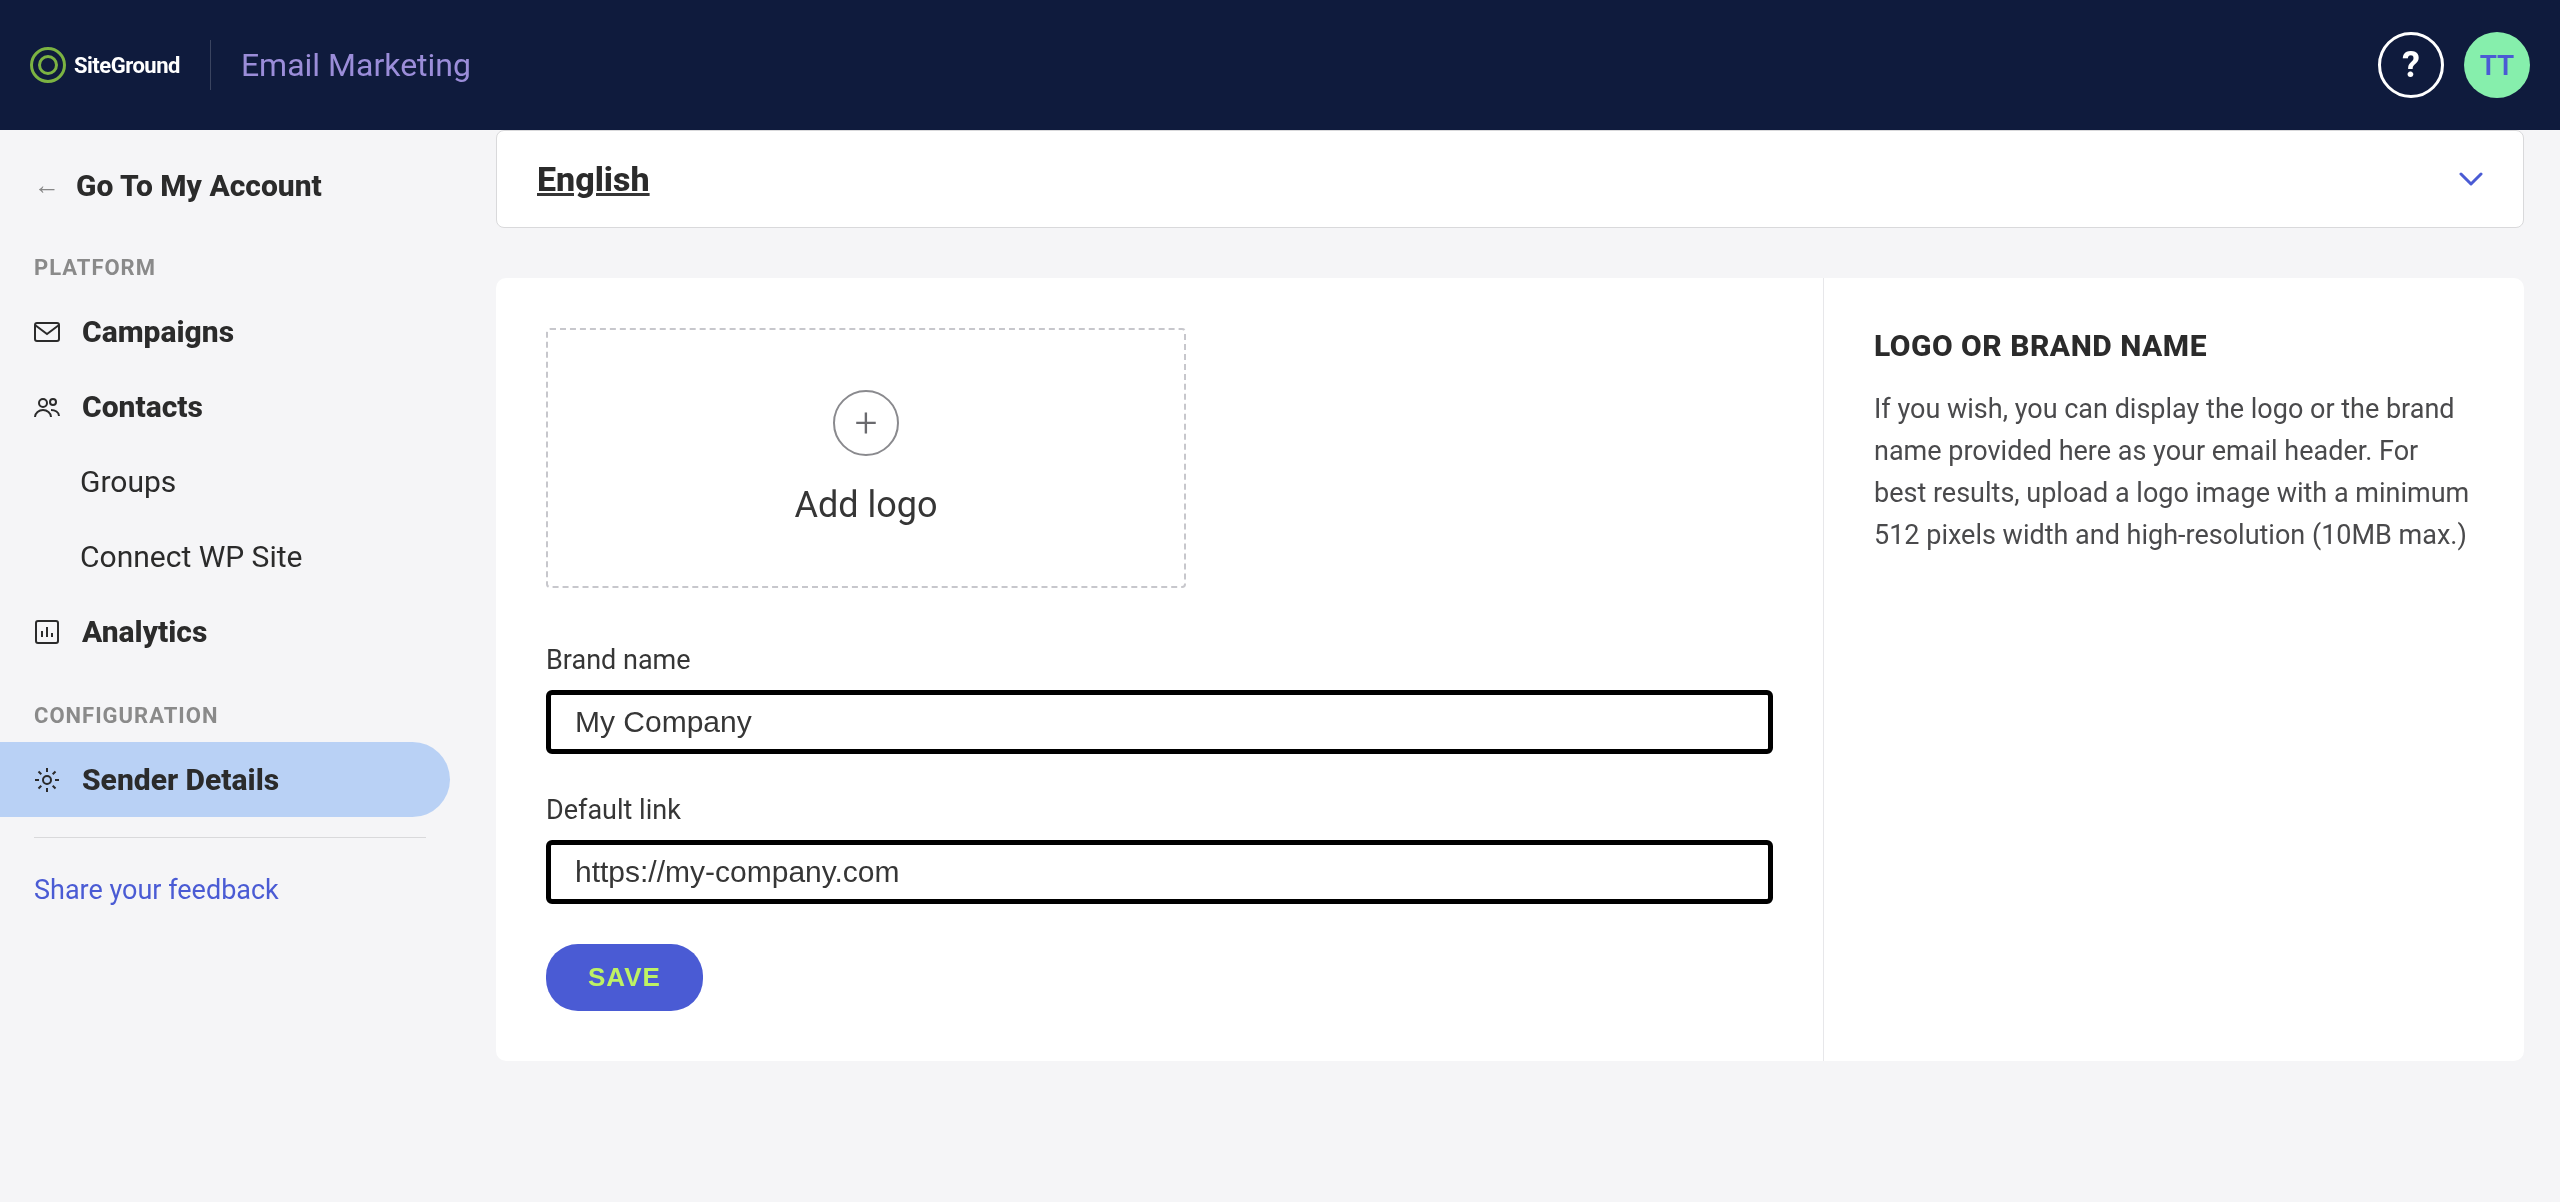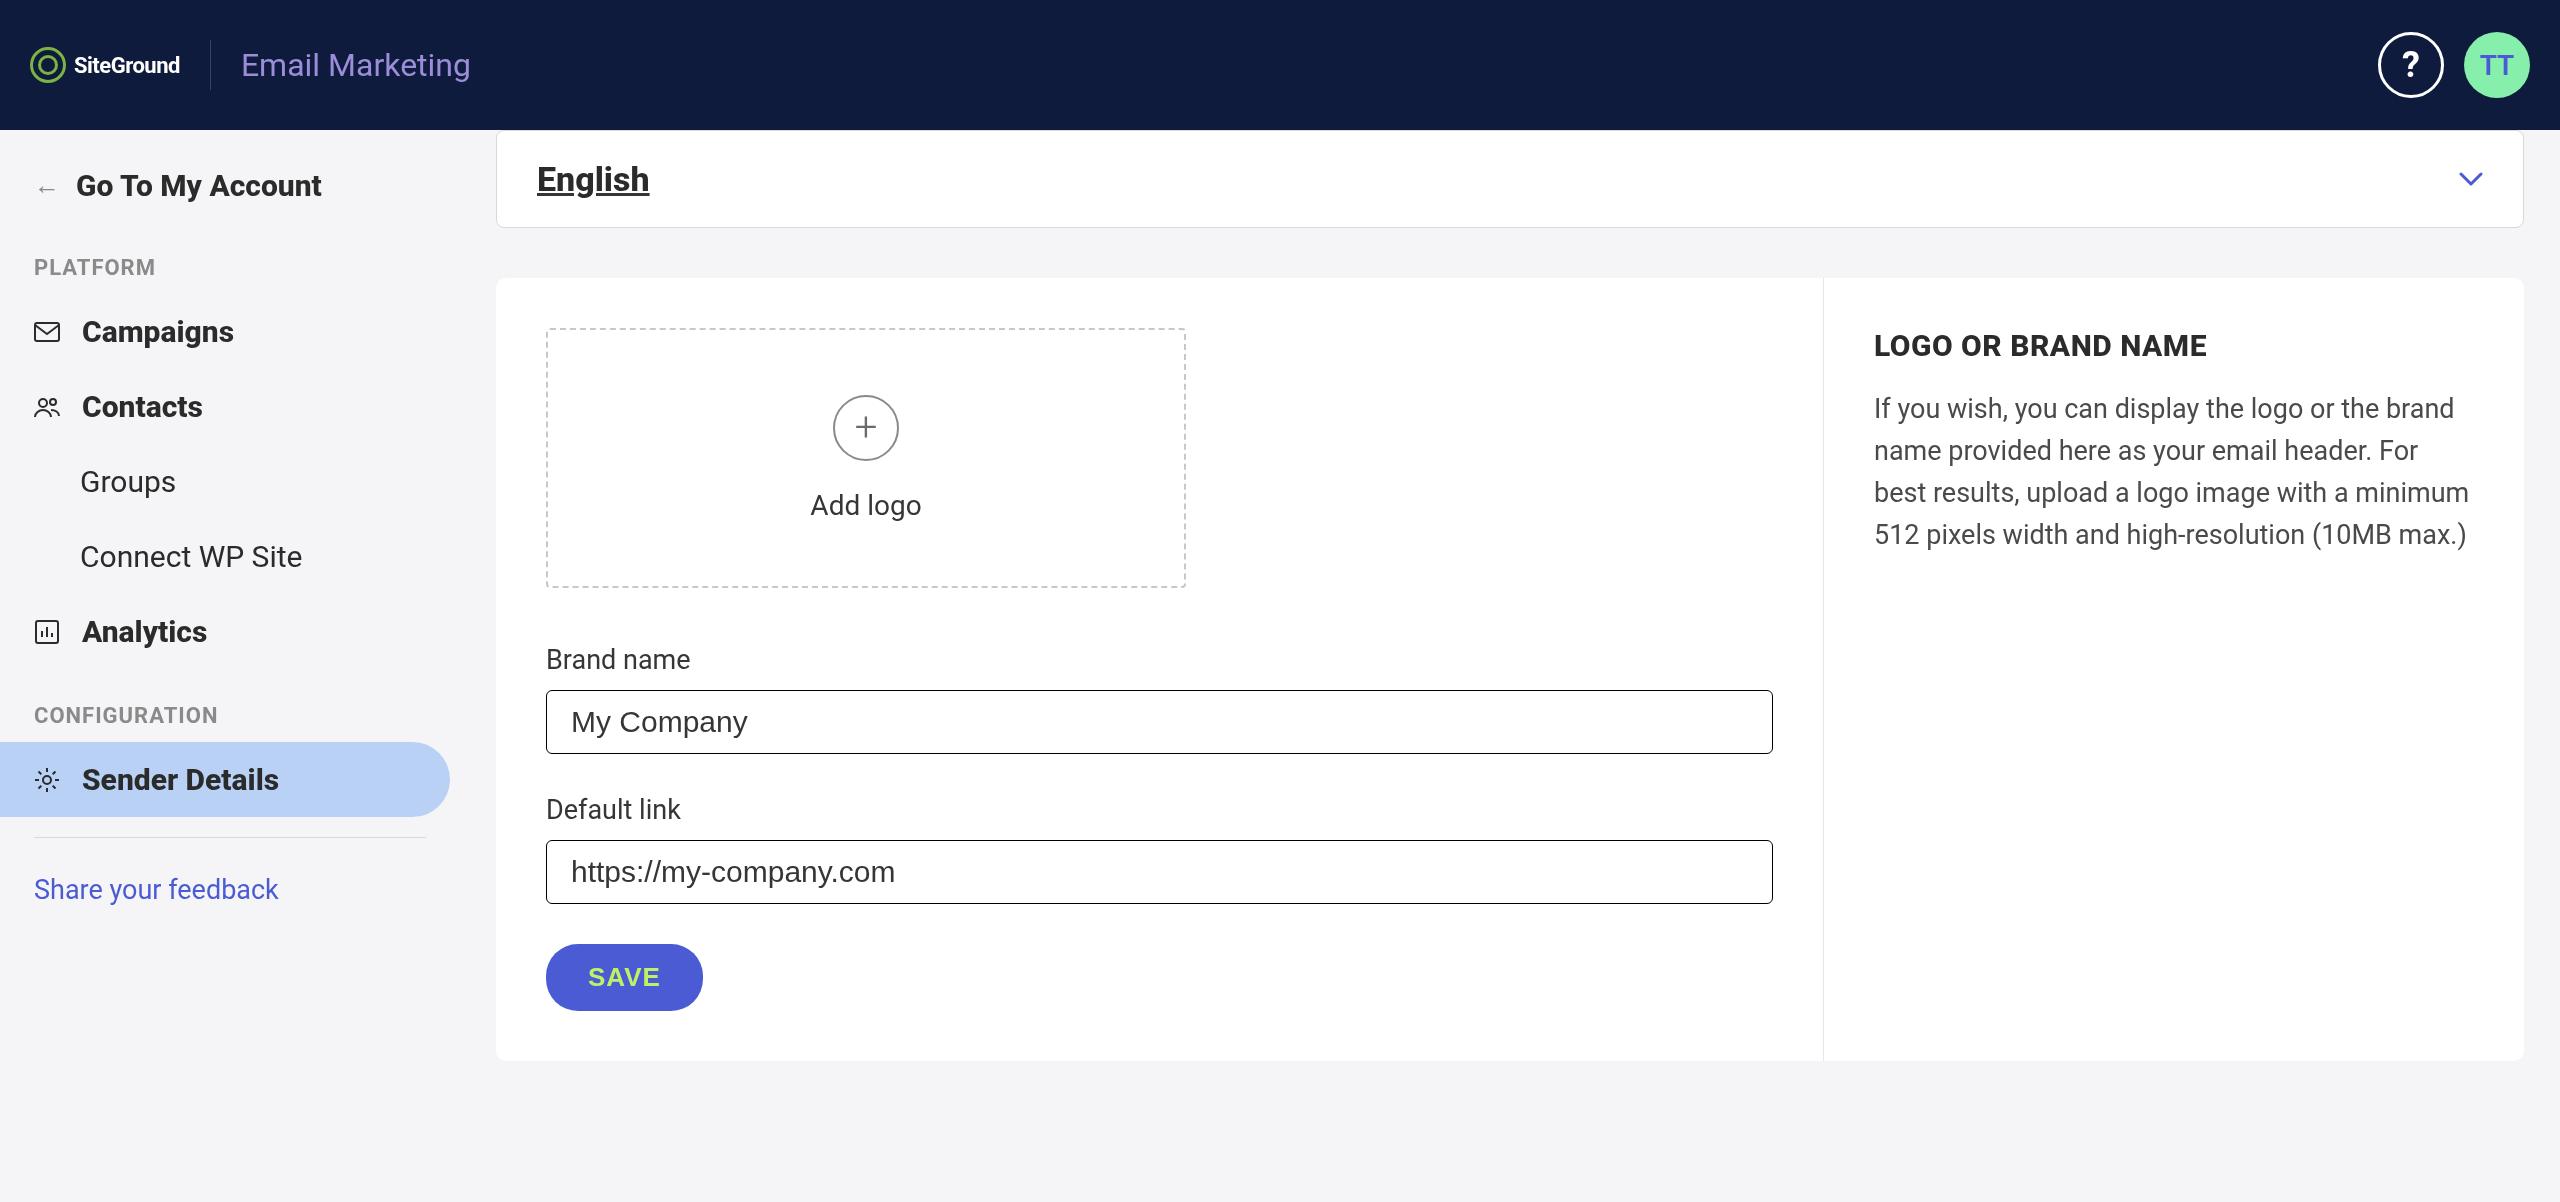--- a/index.html
+++ b/index.html
@@ -91,24 +91,24 @@
   .card-right{width:700px;padding:50px 50px;}
   .upload-box{
     width:640px;height:260px;border:2px dashed #c7c7cc;border-radius:4px;
     display:flex;flex-direction:column;align-items:center;justify-content:center;gap:28px;
     cursor:pointer;margin-bottom:56px;
   }
   .plus-circle{
     width:66px;height:66px;border:2px solid #8a8a8e;border-radius:50%;
     display:flex;align-items:center;justify-content:center;font-size:40px;color:#6a6a6e;font-weight:300;
   }
-  .upload-text{font-size:28px;color:#363636;text-align:center;}
+  .upload-text{font-size:36px;color:#363636;text-align:center;}
   .field-label{font-size:27px;color:#363636;margin-bottom:14px;}
   .text-input{
-    width:100%;max-width:1280px;height:64px;border:1px solid #000000;border-radius:6px;
+    width:100%;max-width:1280px;height:64px;border:5px solid #000000;border-radius:6px;
     padding:0 24px;font-size:30px;color:#363636;outline:none;background:#fff;
   }
   .field-group{margin-bottom:40px;}
   .save-btn{
     background:#4a5bd4;color:#bef264;border:none;border-radius:32px;
     padding:18px 42px;font-size:26px;font-weight:700;letter-spacing:1px;cursor:pointer;
   }
   .panel-title{font-size:30px;font-weight:800;letter-spacing:0.5px;margin-bottom:26px;color:#2b2b2b;}
   .panel-text{font-size:27px;line-height:1.55;color:#4a4a4c;}
   svg{display:block;}

